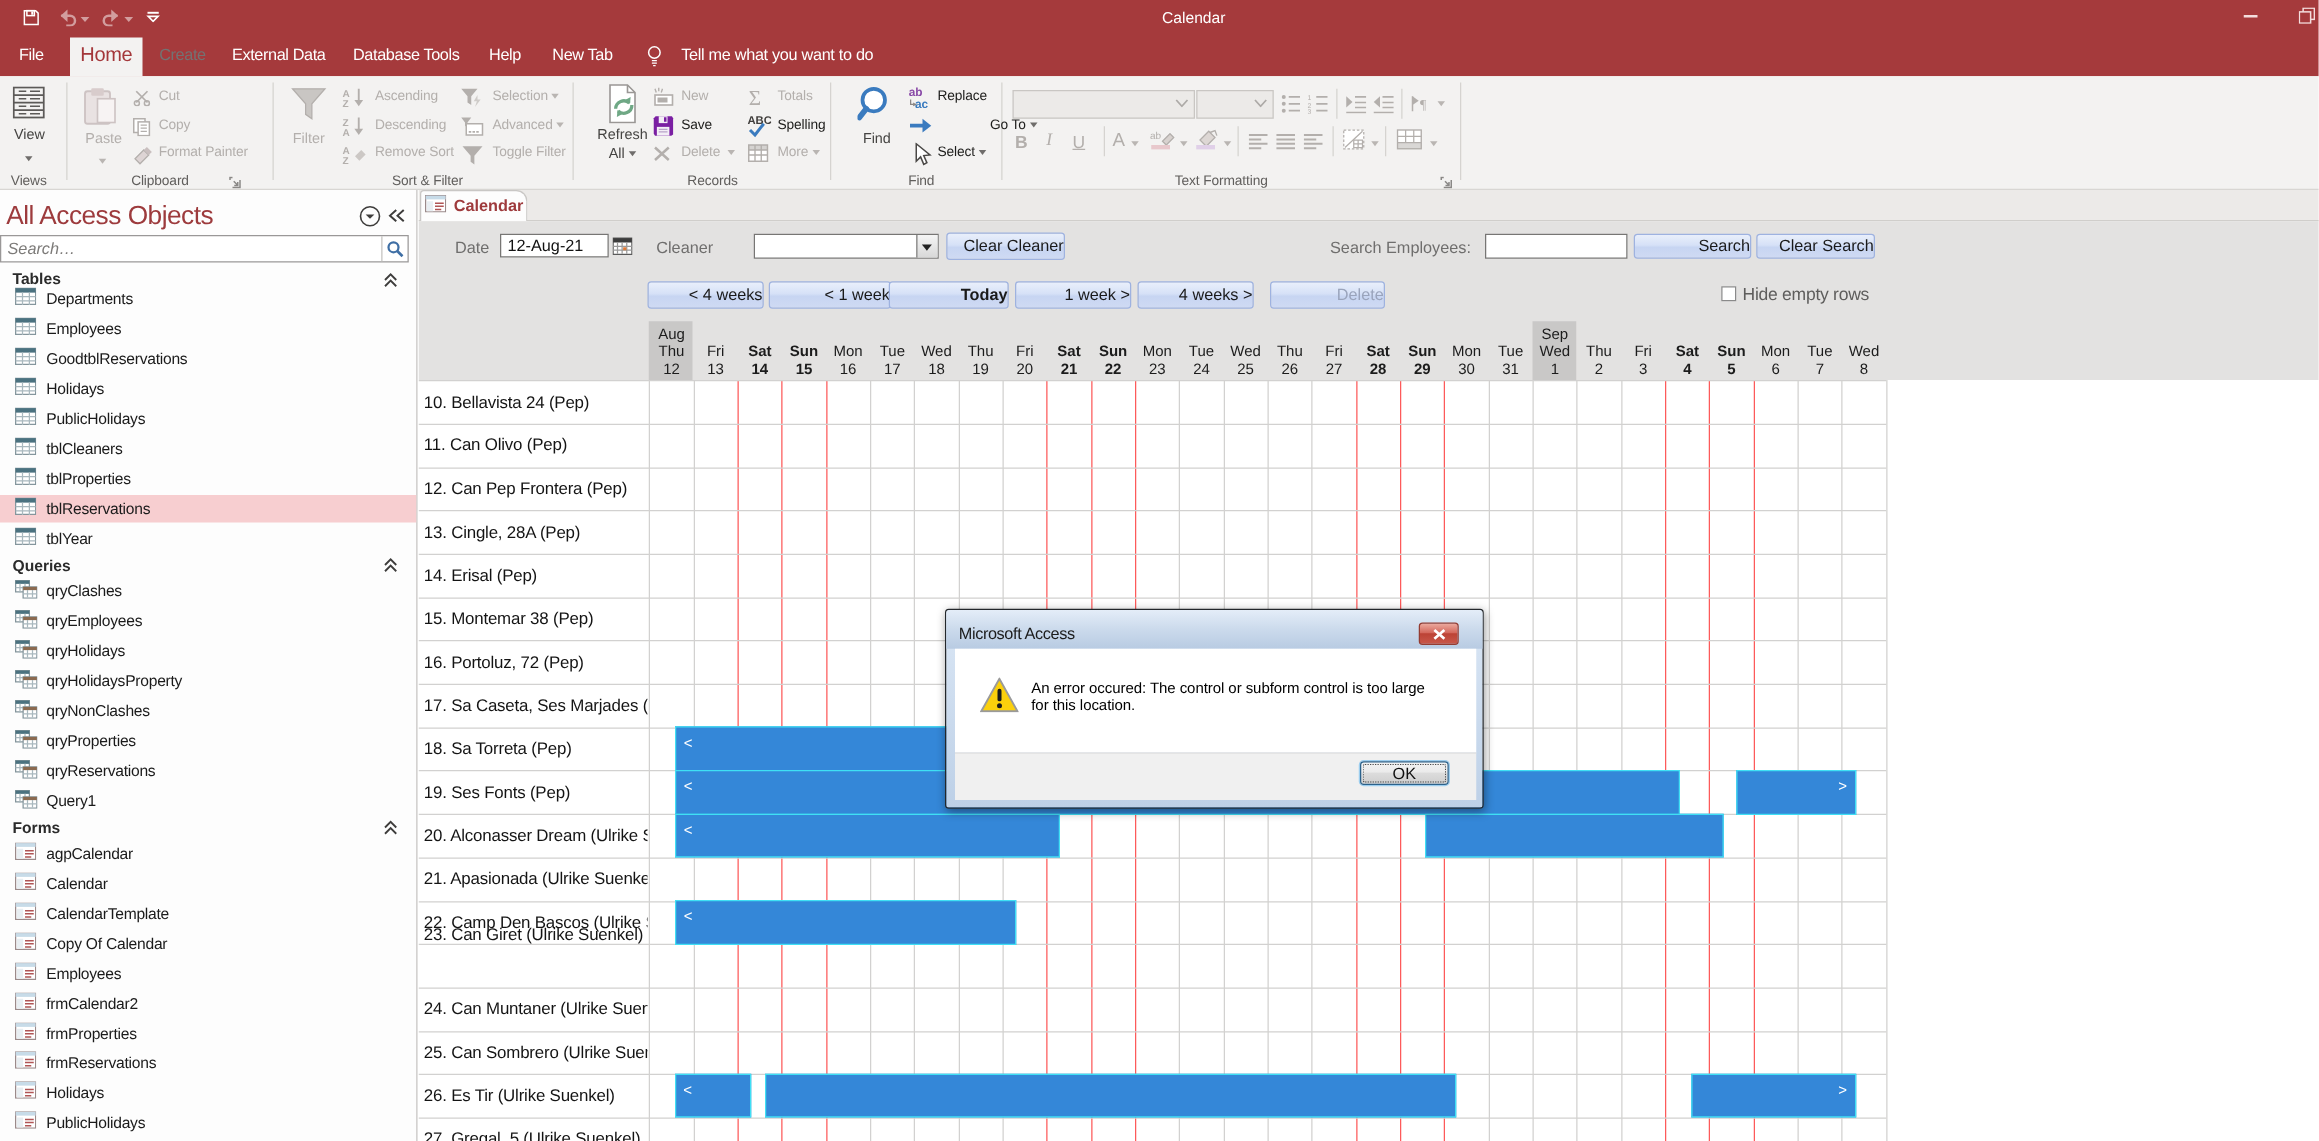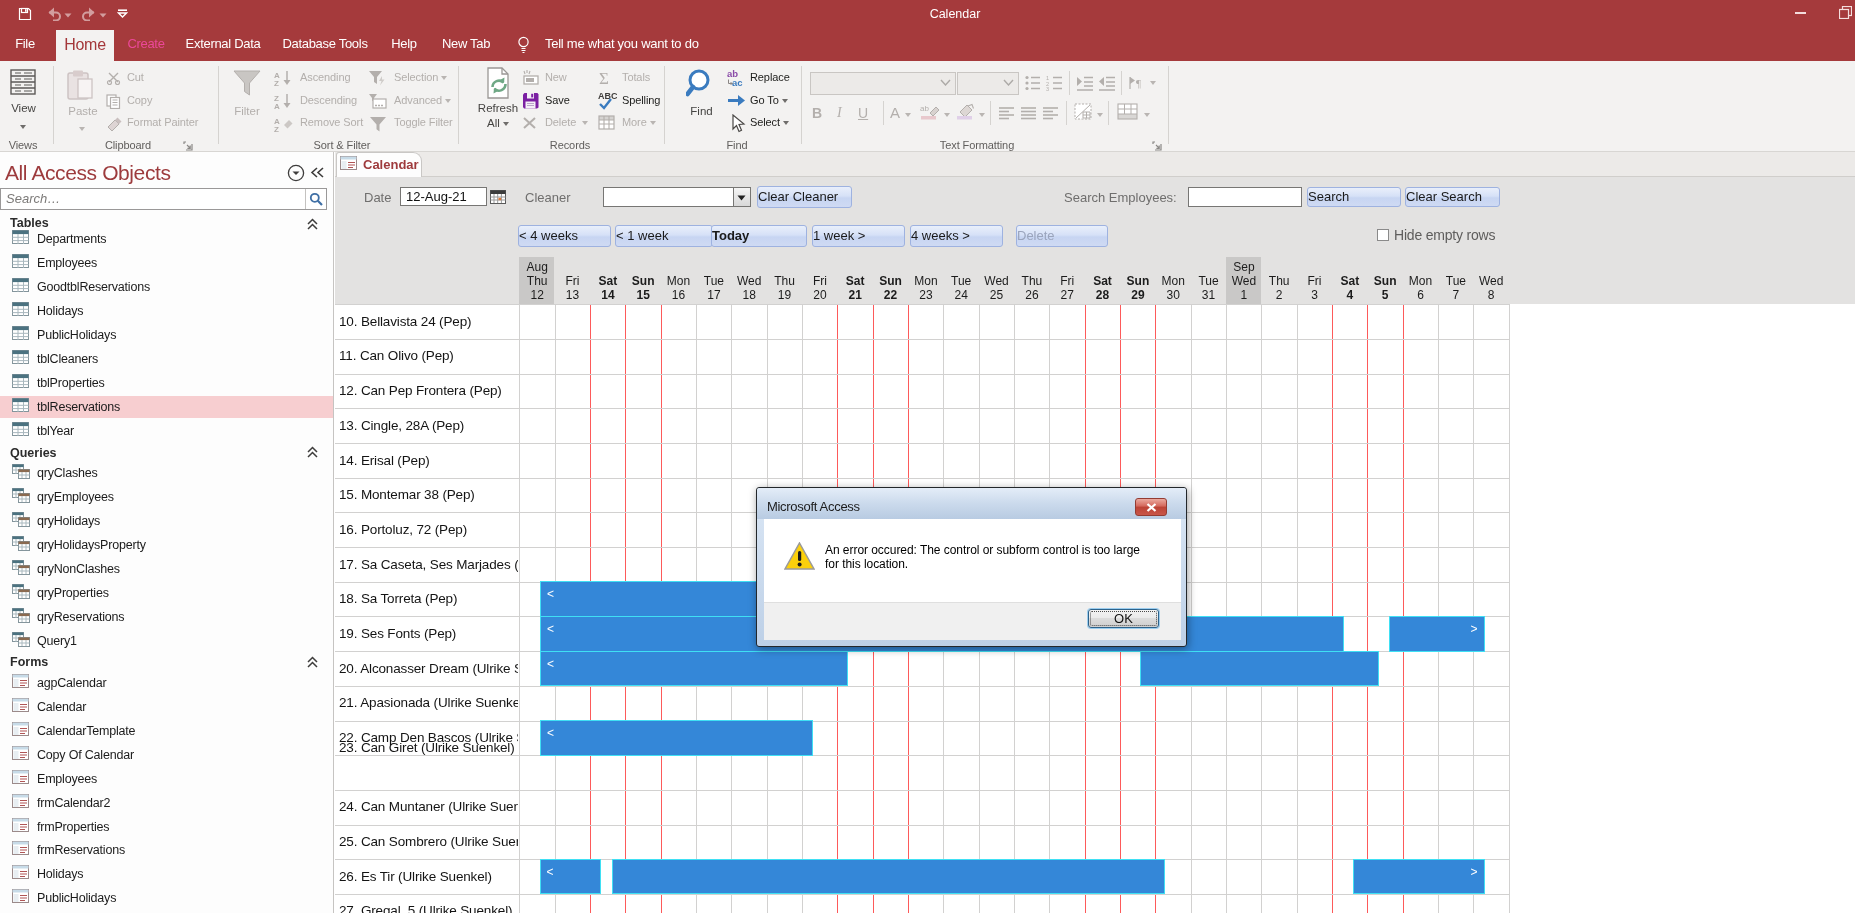--- a/index.html
+++ b/index.html
@@ -10,21 +10,21 @@
 
 #ribbon{left:0;top:61px;width:1855px;height:91px;background:#f3f2f1;border-bottom:1px solid #d8d6d3;}
 .gsep{position:absolute;top:5px;height:78px;width:1px;background:#d5d3d0;}
 .glabel{position:absolute;top:79px;height:12px;font-size:11px;letter-spacing:-0.1px;color:#605e5c;width:120px;text-align:center;}
 .rdis{color:#b3afac;}
 .caret{display:inline-block;width:0;height:0;border-left:3.5px solid transparent;border-right:3.5px solid transparent;border-top:4px solid #6f6d6b;vertical-align:middle;}
 .caretd{border-top-color:#b9b5b2;}
 .srow{position:absolute;height:16px;font-size:11px;letter-spacing:-0.1px;white-space:nowrap;}
 .flabel{position:absolute;font-size:13px;color:#6f6e6d;}
 .tbox{position:absolute;background:#fff;border:1px solid #777674;font-size:13px;color:#111;}
-.navbtn{position:absolute;height:22px;border:1px solid #9eb2e0;border-radius:3px;background:linear-gradient(#e9effb,#d6e1f7 45%,#c7d5f2 55%,#cfdaf3);font-size:13px;color:#1a1a1a;text-align:left;line-height:20px;}
+.navbtn{position:absolute;height:22px;border:1px solid #9eb2e0;border-radius:3px;background:linear-gradient(#e9effb,#d6e1f7 45%,#c7d5f2 55%,#cfdaf3);font-size:13px;color:#1a1a1a;text-align:right;line-height:20px;}
 .dh{position:absolute;font-size:12px;color:#1c1c1c;text-align:center;width:36px;line-height:14px;}
 .vline{position:absolute;top:0;width:1px;height:609px;background:#d2d1d0;}
 .vred{background:#fd5a5a;}
 .hline{position:absolute;left:0;width:1174px;height:1px;background:#d2d1d0;}
 .rowlbl{position:absolute;left:4px;width:180px;height:20px;font-size:13.5px;letter-spacing:-0.15px;color:#141414;white-space:nowrap;overflow:hidden;}
 .bar{position:absolute;background:#3487d8;border:1.5px solid #3fe0f4;color:#fff;font-size:12px;}
 .bl{position:absolute;left:6px;top:5px;}
 .br{position:absolute;right:6px;top:5px;}
 
 #dlg{left:756px;top:487px;width:431px;height:160px;background:linear-gradient(#dbe7f5,#bdd0e7);border:1px solid #23272b;border-radius:3px;box-shadow:1px 2px 8px rgba(0,0,0,0.4);z-index:50;}
@@ -63,21 +63,21 @@
   </svg>
 <div class="abs tc" style="left:905px;top:7px;width:100px;font-size:12.5px;color:#fff">Calendar</div>
 <div class="abs" style="left:1795px;top:12px;width:11px;height:1.5px;background:#f4dddd"></div>
 <svg class="abs" style="left:1839px;top:6px" width="13" height="13" viewBox="0 0 13 13">
     <rect x="3.5" y="0.5" width="9" height="9" fill="none" stroke="#f4dddd" stroke-width="1.2"></rect>
     <rect x="0.5" y="3.5" width="9" height="9" fill="#a53a3c" stroke="#f4dddd" stroke-width="1.2"></rect>
   </svg>
 <div class="abs" style="left:0;top:28px;width:1855px;height:33px;background:#a53a3c"></div>
 <div id="hometab" class="abs" style="left:56px;top:30px;width:58px;height:31px;background:#f3f2f1;color:#a4373a;font-size:16px;letter-spacing:-0.3px;text-align:center;line-height:30px;position:absolute;">Home</div>
 <div class="abs tc" style="left:-55px;top:28px;width:160px;height:33px;line-height:32px;font-size:13px;letter-spacing:-0.3px;color:#fff">File</div>
-<div class="abs tc" style="left:66px;top:28px;width:160px;height:33px;line-height:32px;font-size:13px;letter-spacing:-0.3px;color:#ec4899">Create</div>
+<div class="abs tc" style="left:66px;top:28px;width:160px;height:33px;line-height:32px;font-size:13px;letter-spacing:-0.3px;color:#737373">Create</div>
 <div class="abs tc" style="left:143px;top:28px;width:160px;height:33px;line-height:32px;font-size:13px;letter-spacing:-0.3px;color:#fff">External Data</div>
 <div class="abs tc" style="left:245px;top:28px;width:160px;height:33px;line-height:32px;font-size:13px;letter-spacing:-0.3px;color:#fff">Database Tools</div>
 <div class="abs tc" style="left:324px;top:28px;width:160px;height:33px;line-height:32px;font-size:13px;letter-spacing:-0.3px;color:#fff">Help</div>
 <div class="abs tc" style="left:386px;top:28px;width:160px;height:33px;line-height:32px;font-size:13px;letter-spacing:-0.3px;color:#fff">New Tab</div>
 <svg class="abs" style="left:517px;top:36px" width="13" height="18" viewBox="0 0 13 18">
     <circle cx="6.5" cy="6" r="4.6" fill="none" stroke="#fff" stroke-width="1.2"></circle>
     <path d="M4.5 12.5 h4 M4.5 14.5 h4 M5.5 16.5 h2" stroke="#fff" stroke-width="1.1"></path>
   </svg>
 <div class="abs" style="left:545px;top:28px;height:33px;line-height:32px;font-size:13px;letter-spacing:-0.25px;color:#fff">Tell me what you want to do</div>
 <div id="ribbon" class="abs" style="left:0;top:61px;width:1855px;height:91px;background:#f3f2f1;border-bottom:1px solid #d8d6d3;position:absolute;"></div>
@@ -225,21 +225,21 @@
     <text x="0" y="8" font-size="9.5" font-weight="bold" fill="#8a4ba8" font-family="Liberation Sans">ab</text>
     <text x="5" y="17" font-size="9.5" font-weight="bold" fill="#3a7bbf" font-family="Liberation Sans">ac</text>
     <path d="M1.5 10.5 v4 h2.5" fill="none" stroke="#8a8684" stroke-width="1"></path>
     <path d="M3.5 16 l3-1.5 -3-1.5z" fill="#8a8684"></path>
   </svg>
 <div class="srow" style="left:750px;top:71px;color:#1d1d1b">Replace</div>
 <svg class="abs" style="left:727px;top:94px;" width="19" height="13" viewBox="0 0 19 13">
     <path d="M1 6.5 h12" stroke="#3a7bbf" stroke-width="3"></path>
     <path d="M11 1 l7 5.5 -7 5.5z" fill="#3a7bbf"></path>
   </svg>
-<div class="srow" style="left:750px;top:94px;color:#1d1d1b">Go To <span class="caret"></span></div>
+<div class="srow" style="left:792px;top:94px;color:#1d1d1b">Go To <span class="caret"></span></div>
 <svg class="abs" style="left:727px;top:114px;" width="19" height="19" viewBox="0 0 19 19">
     <path d="M6 1 L6 15 L9.5 11.5 L12 17.5 L14.5 16.2 L12 10.5 L17 10z" fill="#fff" stroke="#4a4846" stroke-width="1.2"></path>
   </svg>
 <div class="srow" style="left:750px;top:116px;color:#1d1d1b">Select <span class="caret"></span></div>
 <div class="abs" style="left:810px;top:72px;width:146px;height:23px;background:#eceae8;border:1px solid #c9c6c3"></div>
 <svg class="abs" style="left:940px;top:79px" width="11" height="7" viewBox="0 0 11 7">
     <path d="M1 1 L5.5 6 L10 1" fill="none" stroke="#adaaa7" stroke-width="1.4"></path>
   </svg>
 <div class="abs" style="left:957px;top:72px;width:62px;height:23px;background:#eceae8;border:1px solid #c9c6c3"></div>
 <svg class="abs" style="left:1003px;top:79px" width="11" height="7" viewBox="0 0 11 7">

